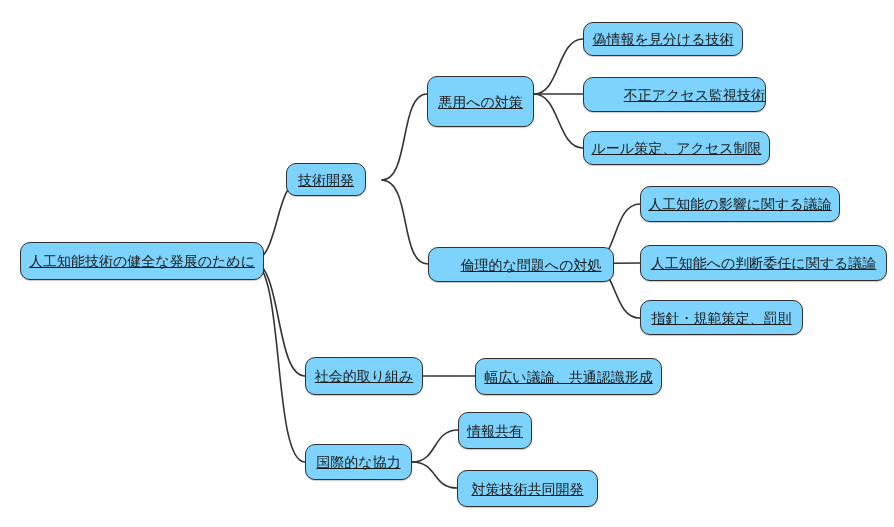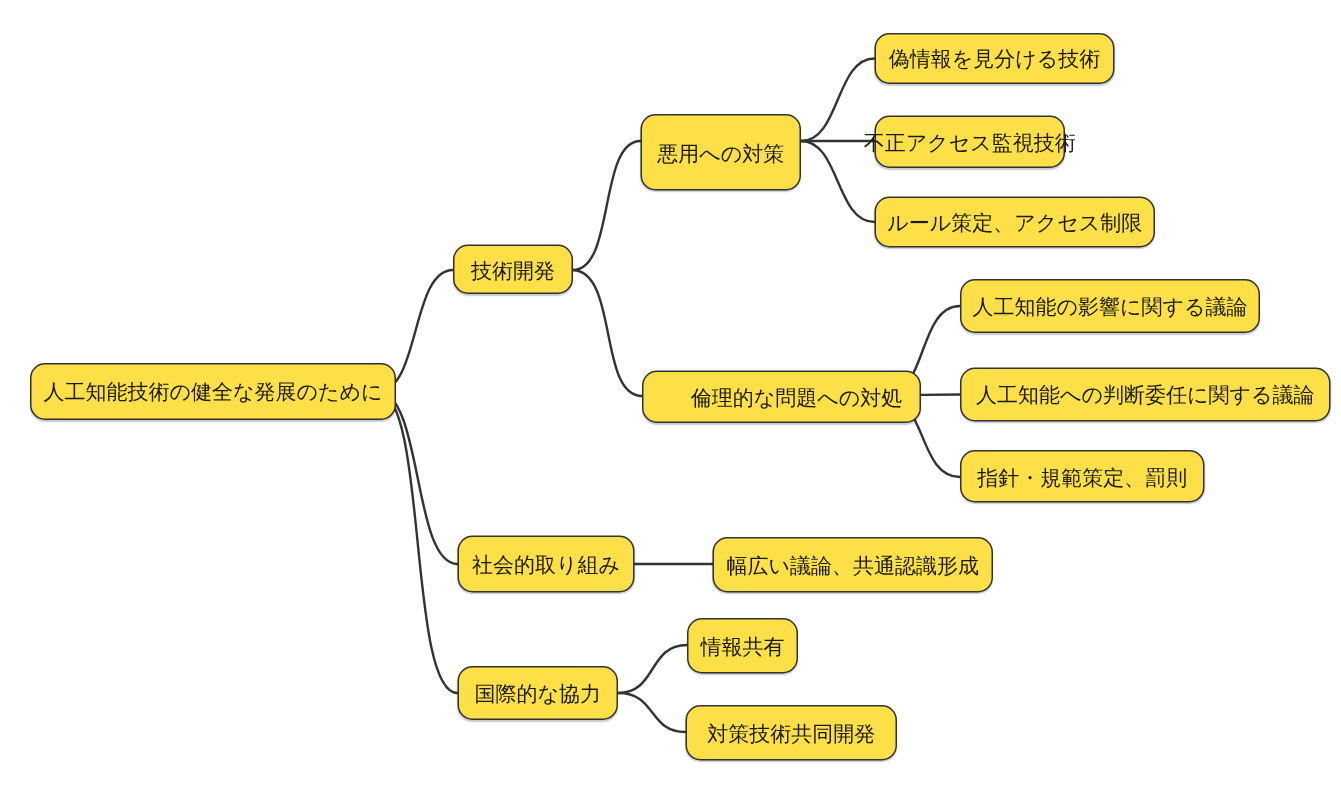--- a/index.html
+++ b/index.html
@@ -28,29 +28,30 @@
     stroke: #333333;
     stroke-width: 1.6;
     stroke-linecap: round;
   }
   .node {
     position: absolute;
     box-sizing: border-box;
     display: flex;
     align-items: center;
     justify-content: center;
-    background: #fde047;
+    background: #7dd3fc;
     border: 1.7px solid #323232;
     border-radius: 10px;
     box-shadow: 0 1px 1px rgba(0,0,0,0.22);
     color: #1a1a1a;
     font-size: 14px;
     line-height: 1;
     white-space: nowrap;
     cursor: default;
+    text-decoration: underline;
   }
 </style>
 </head>
 <body>
 
 <div class="canvas">
 
   <svg class="edges" viewBox="0 0 894 527" xmlns="http://www.w3.org/2000/svg">
     <path d="M252,261 C280,261 274,180 302,180"></path>
     <path d="M252,261 C282,262 275,376 305,376"></path>
@@ -65,33 +66,33 @@
     <path d="M590,264 C618,265 612,318 640,318"></path>
     <path d="M423,376 L475,376"></path>
     <path d="M412,462 C438,462 432,430 458,430"></path>
     <path d="M412,462 C438,462 432,488 457,488"></path>
   </svg>
 
   <div class="node" style="left:8px; top:242px; width:244px; height:38px;margin-left:12px;">
     <span>人工知能技術の健全な発展のために</span>
   </div>
 
-  <div class="node" style="left:302px; top:163px; width:80px; height:33px;">
+  <div class="node" style="left:286px; top:163px; width:80px; height:33px;">
     <span>技術開発</span>
   </div>
 
   <div class="node" style="left:427px; top:76px; width:107px; height:51px;">
     <span>悪用への対策</span>
   </div>
 
   <div class="node" style="left:583px; top:22px; width:160px; height:34px;">
     <span>偽情報を見分ける技術</span>
   </div>
 
-  <div class="node" style="left:583px; top:77px; width:127px; height:35px;">
+  <div class="node" style="left:583px; top:77px; width:183px; height:35px;justify-content:flex-end;">
     <span>不正アクセス監視技術</span>
   </div>
 
   <div class="node" style="left:583px; top:131px; width:187px; height:34px;">
     <span>ルール策定、アクセス制限</span>
   </div>
 
   <div class="node" style="left:428px; top:247px; width:186px; height:35px;padding-left:20px;">
     <span>倫理的な問題への対処</span>
   </div>

